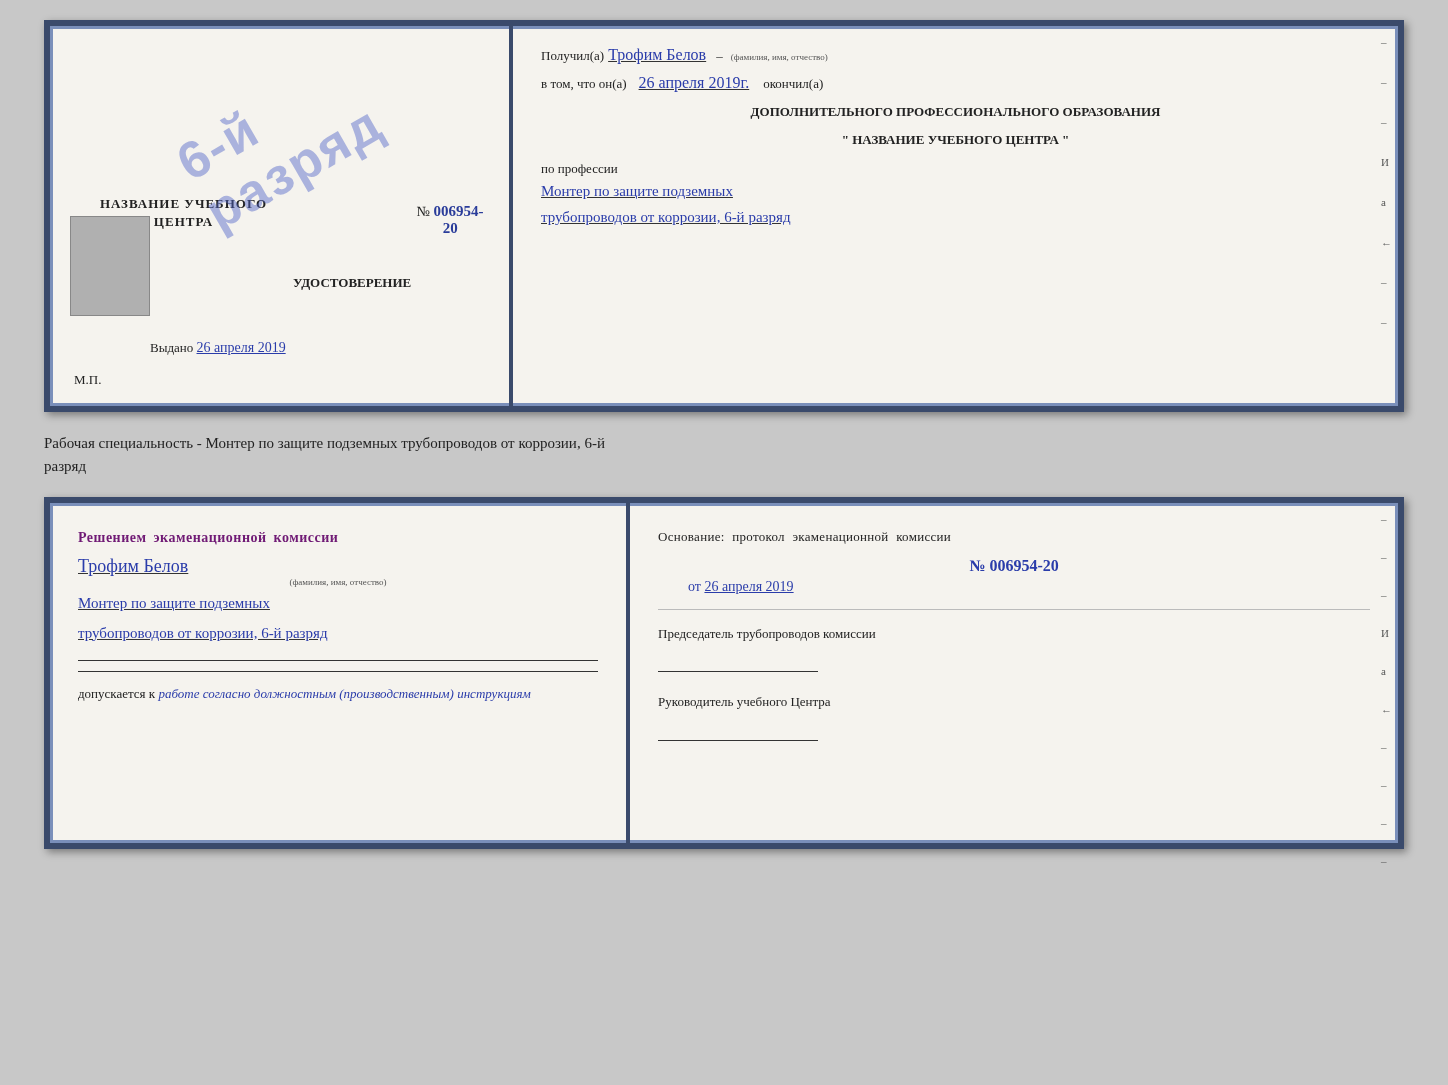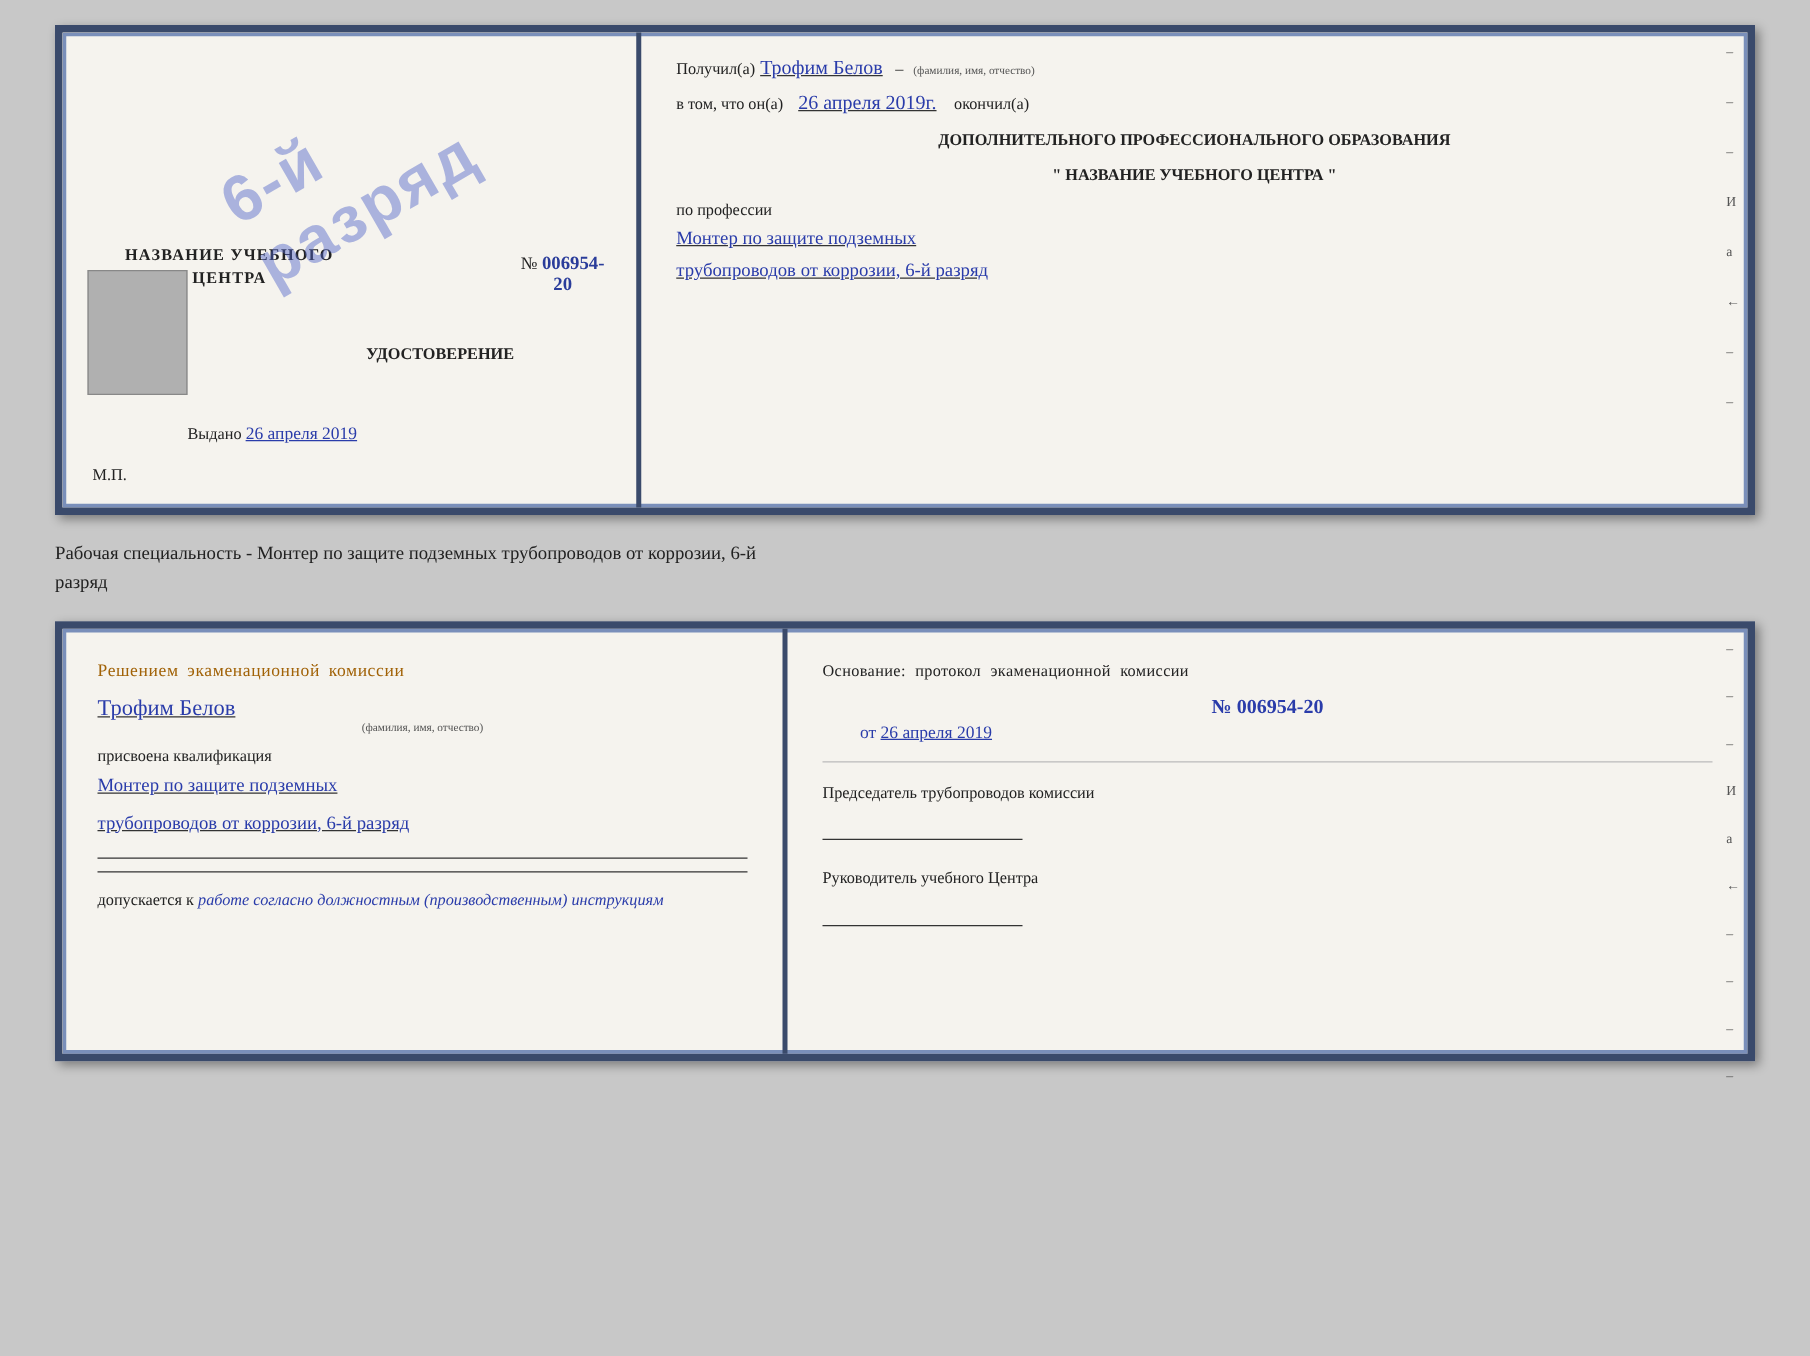--- a/index.html
+++ b/index.html
@@ -215,23 +215,23 @@
     }
 
     .bottom-right {
       flex: 1;
       padding: 24px 28px 24px 28px;
       position: relative;
     }
 
     .bottom-heading {
       font-size: 14px;
-      color: #a16207;
+      color: #701a75;
       text-align: justify;
-      font-weight: normal;
+      font-weight: bold;
       line-height: 1.5;
       letter-spacing: 0.5px;
       word-spacing: 3px;
     }
 
     .bottom-handwritten {
       font-family: 'Segoe Script', 'Comic Sans MS', cursive;
       color: #2a3caa;
       font-size: 18px;
       display: block;
@@ -418,21 +418,20 @@
 </div>
 
 <div class="certificate-bottom">
 
   <div class="bottom-left">
     <div class="bottom-heading">Решением  экаменационной  комиссии</div>
 
     <span class="bottom-handwritten">Трофим Белов</span>
     <span class="bottom-fio-hint">(фамилия, имя, отчество)</span>
 
-    <div class="bottom-label">присвоена квалификация</div>
 
     <span class="bottom-profession-line">Монтер по защите подземных</span>
     <span class="bottom-profession-line">трубопроводов от коррозии, 6-й разряд</span>
 
     <span class="bottom-underline"></span>
     <span class="bottom-underline" style="margin-top:10px;"></span>
 
     <div class="bottom-admit">
       <span>допускается к</span>
       <span class="bottom-admit-val">работе согласно должностным (производственным) инструкциям</span>

